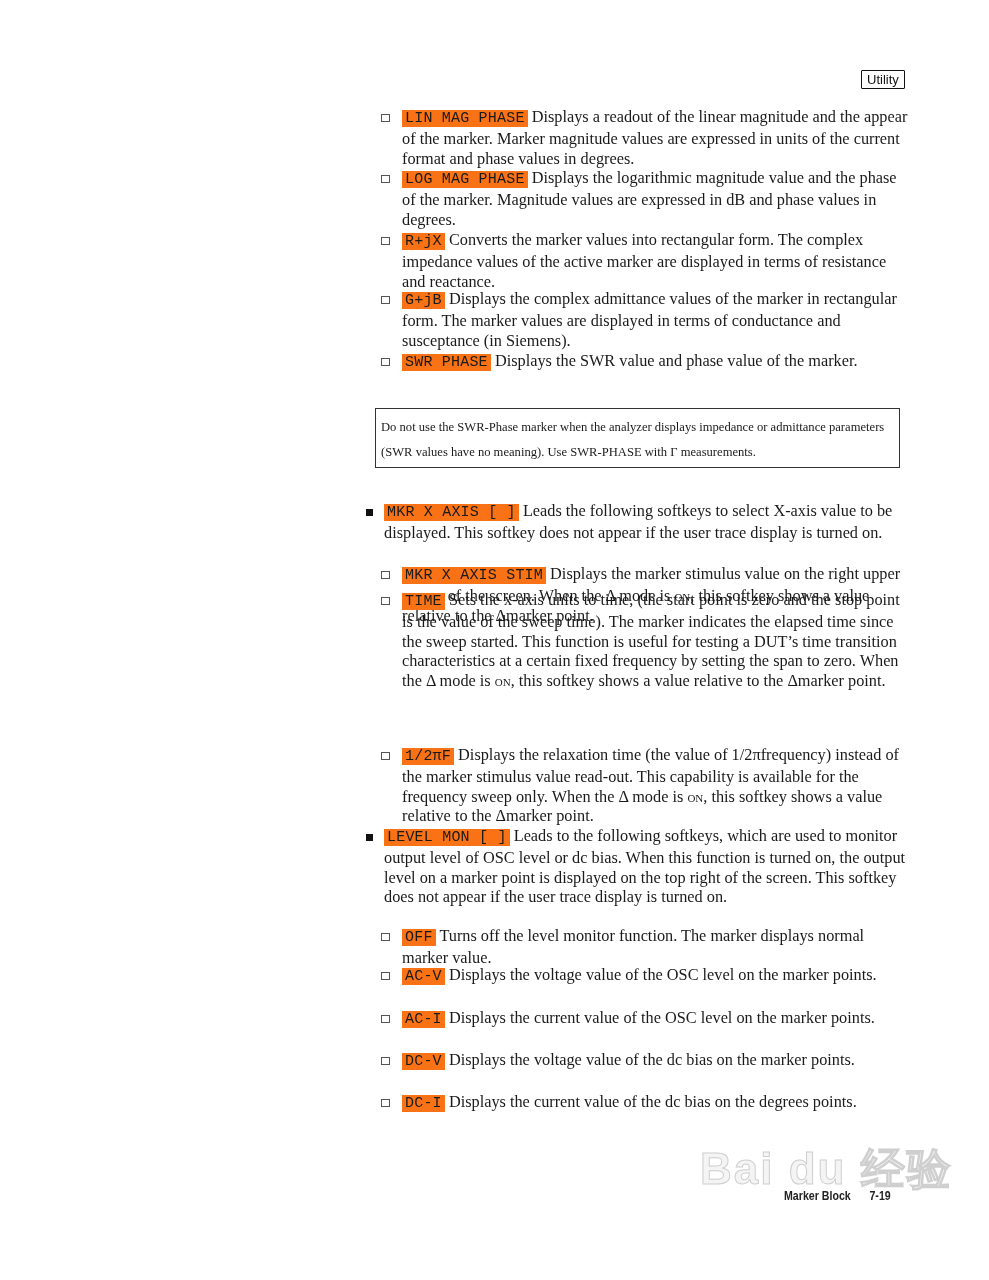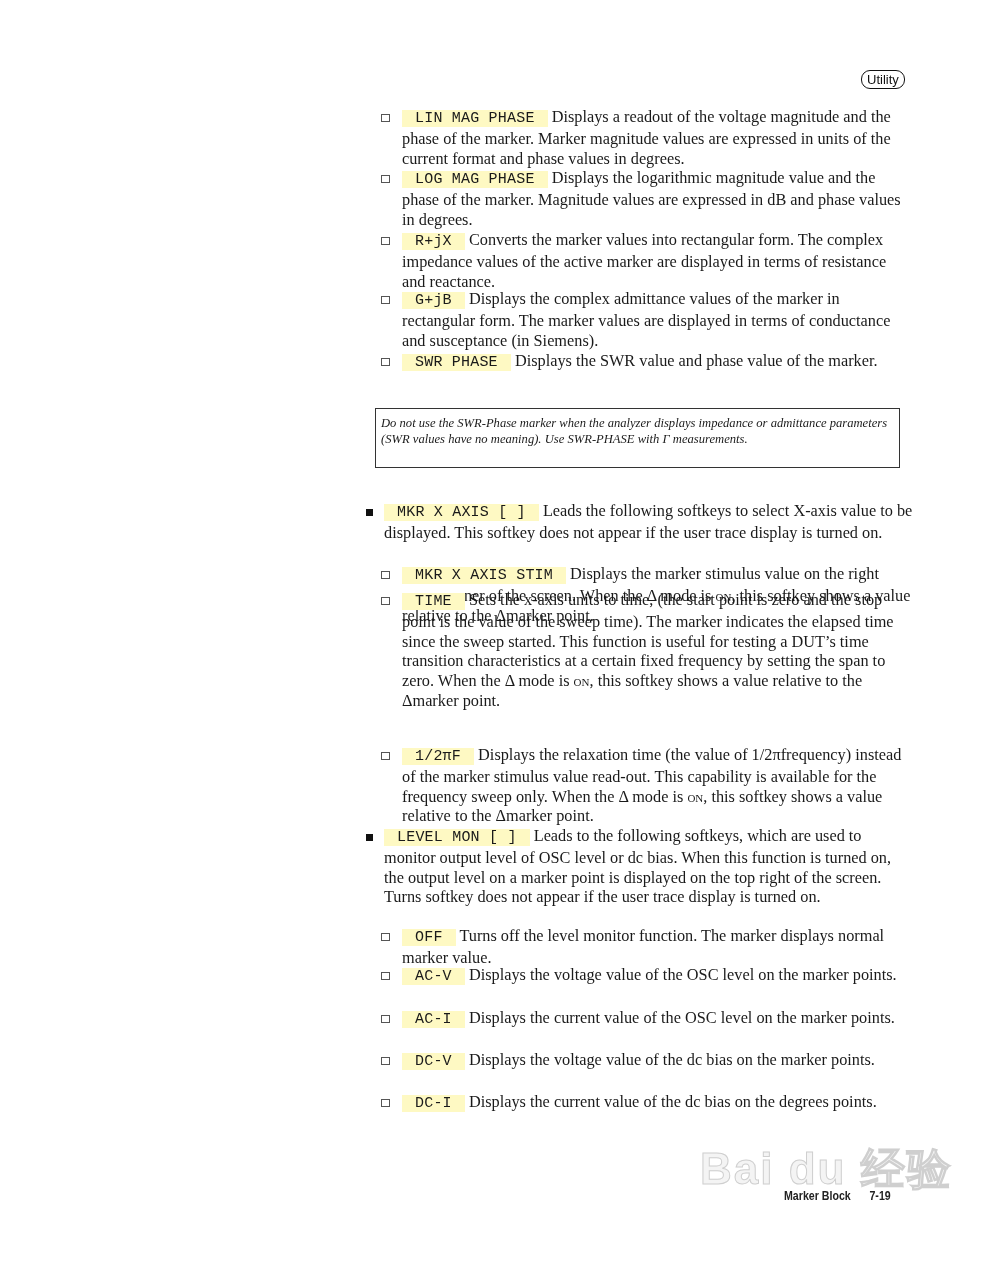--- a/index.html
+++ b/index.html
@@ -1,47 +1,47 @@
 <!DOCTYPE html>
 <html><head>
   <meta charset="utf-8">
   <style>
     html, body { margin: 0; padding: 0; background: #ffffff; }
     body { width: 989px; height: 1280px; position: relative; overflow: hidden;
       font-family: "Liberation Serif", "DejaVu Serif", serif; color: #1a1a1a; }
     .key-badge { position: absolute; top: 70px; left: 861px; border: 1.6px solid #111;
-      border-radius: 9px; padding: 0px 5px; font-family: "Liberation Sans", sans-serif;
+      border-radius: 1px; padding: 0px 5px; font-family: "Liberation Sans", sans-serif;
       font-size: 13px; line-height: 17px; color: #111; }
     .softkey { font-family: "Liberation Mono", "DejaVu Sans Mono", monospace;
-      background: #fef9c3; padding: 0 13px; font-size: 15px; letter-spacing: 0.2px; margin-top: 35px; }
+      background: #f97316; padding: 0 3px; font-size: 15px; letter-spacing: 0.2px; margin-top: 35px; }
     .item { position: absolute; font-size: 16.3px; line-height: 19.8px; }
     .item .bullet { position: absolute; left: -21px; top: 0; }
     .sq-open { display: inline-block; width: 7px; height: 6px; border: 1px solid #555; margin-top: 6px; }
     .sq-filled { display: inline-block; width: 7px; height: 7px; background: #111; margin-top: 7px; }
     .sub { left: 402px; width: 510px; }
     .top { left: 384px; width: 530px; }
     .note { position: absolute; left: 375px; top: 408px; width: 518px; height: 52px;
-      border: 1.3px solid #333; padding: 6px 0 0 5px; font-size: 12.6px; line-height: 16px; font-style: italic; }
+      border: 1.3px solid #333; padding: 6px 0 0 5px; font-size: 12.6px; line-height: 25px; }
     .sc { font-variant: small-caps; }
     .footer { position: absolute; left: 784px; top: 1189px; font-family: "Liberation Sans", sans-serif;
       font-size: 12.5px; font-weight: bold; color: #222; transform: scaleX(0.85); transform-origin: left; }
     .footer .pg { margin-left: 22px; }
     .wm { position: absolute; left: 700px; top: 1140px; color: #e2e2e2; font-family: "Liberation Sans", sans-serif; }
     .wm .logo { font-size: 44px; font-weight: bold; letter-spacing: 2px; -webkit-text-stroke: 1px #cfcfcf; color: #f4f4f4; }
     .wm .url { position: absolute; left: 3px; top: 60px; font-size: 25px; -webkit-text-stroke: 1px #d6d6d6; color: #f4f4f4; white-space: nowrap; }
   </style>
 </head>
 <body>
 
 <div class="key-badge">Utility</div>
 
 <div class="item sub" style="top:107px">
   <span class="bullet"><span class="sq-open"></span></span>
   <span class="softkey">LIN MAG PHASE</span>
-  <span>Displays a readout of the voltage magnitude and the phase of the marker. Marker magnitude values are expressed in units of the current format and phase values in degrees.</span>
+  <span>Displays a readout of the linear magnitude and the appear of the marker. Marker magnitude values are expressed in units of the current format and phase values in degrees.</span>
 </div>
 <div class="item sub" style="top:168px">
   <span class="bullet"><span class="sq-open"></span></span>
   <span class="softkey">LOG MAG PHASE</span>
   <span>Displays the logarithmic magnitude value and the phase of the marker. Magnitude values are expressed in dB and phase values in degrees.</span>
 </div>
 <div class="item sub" style="top:230px">
   <span class="bullet"><span class="sq-open"></span></span>
   <span class="softkey">R+jX</span>
   <span>Converts the marker values into rectangular form. The complex impedance values of the active marker are displayed in terms of resistance and reactance.</span>
@@ -78,21 +78,21 @@
 </div>
 <div class="item sub" style="top:745px">
   <span class="bullet"><span class="sq-open"></span></span>
   <span class="softkey">1/2πF</span>
   <span>Displays the relaxation time (the value of 1/2πfrequency) instead of the marker stimulus value read-out. This capability is available for the frequency sweep only. When the Δ mode is </span><span class="sc">on</span><span>, this softkey shows a value relative to the Δmarker point.</span>
 </div>
 
 <div class="item top" style="top:826px">
   <span class="bullet" style="left:-18px"><span class="sq-filled"></span></span>
   <span class="softkey">LEVEL MON [ ]</span>
-  <span>Leads to the following softkeys, which are used to monitor output level of OSC level or dc bias. When this function is turned on, the output level on a marker point is displayed on the top right of the screen. Turns softkey does not appear if the user trace display is turned on.</span>
+  <span>Leads to the following softkeys, which are used to monitor output level of OSC level or dc bias. When this function is turned on, the output level on a marker point is displayed on the top right of the screen. This softkey does not appear if the user trace display is turned on.</span>
 </div>
 <div class="item sub" style="top:926px">
   <span class="bullet"><span class="sq-open"></span></span>
   <span class="softkey">OFF</span>
   <span>Turns off the level monitor function. The marker displays normal marker value.</span>
 </div>
 <div class="item sub" style="top:965px">
   <span class="bullet"><span class="sq-open"></span></span>
   <span class="softkey">AC-V</span>
   <span>Displays the voltage value of the OSC level on the marker points.</span>

